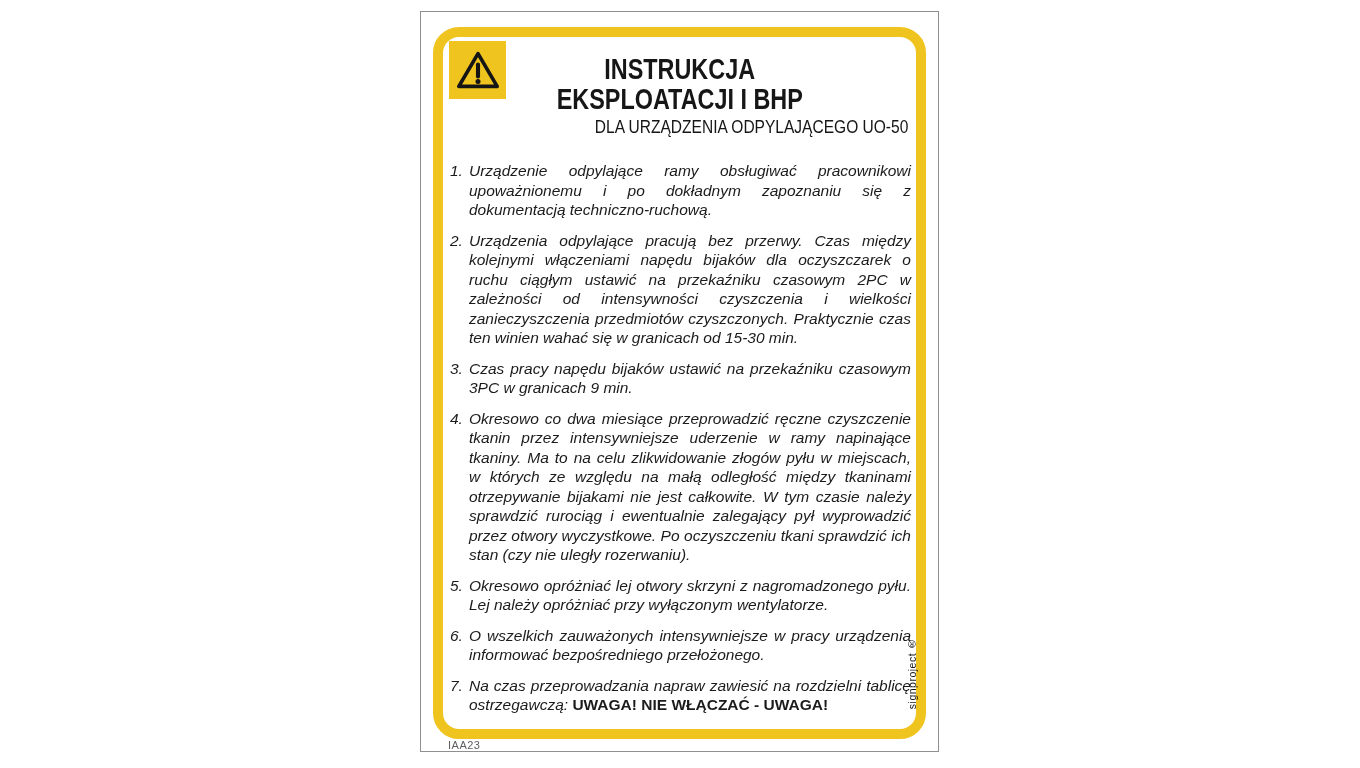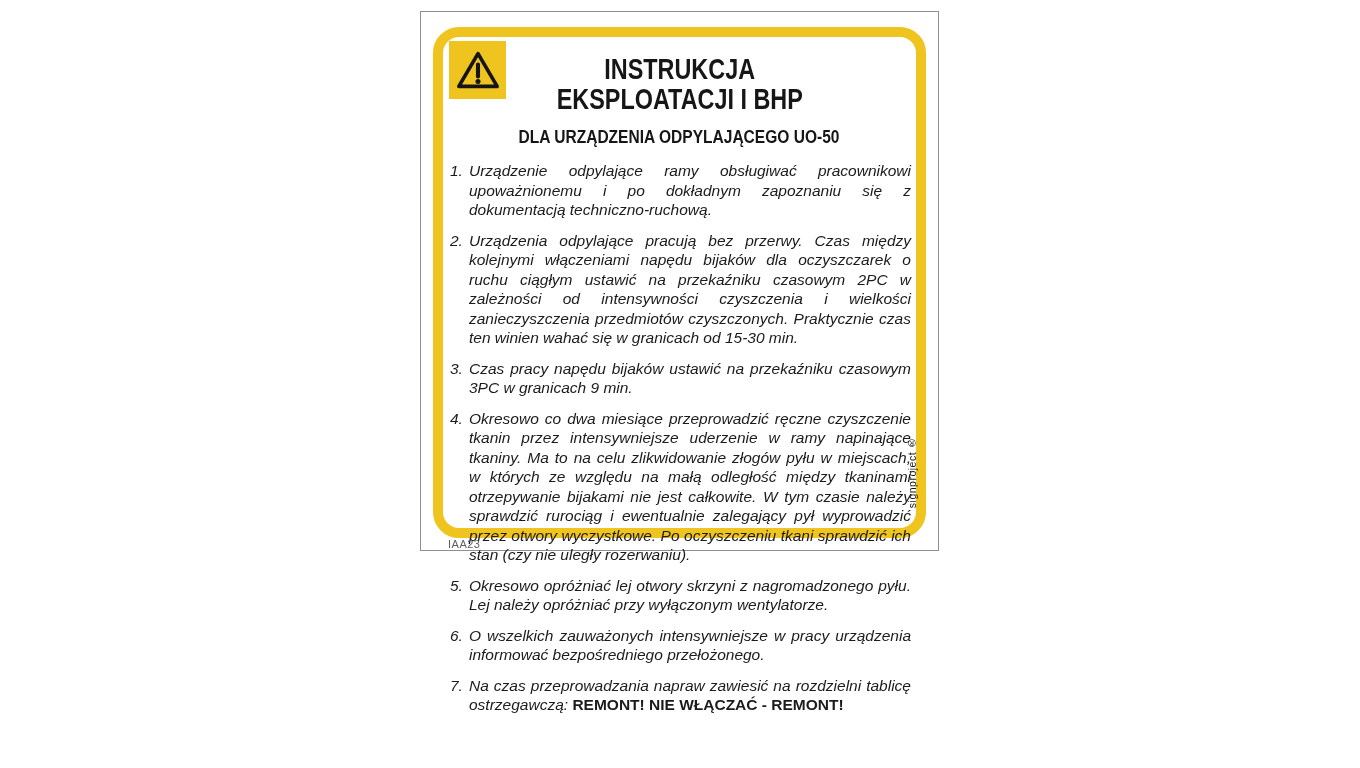--- a/index.html
+++ b/index.html
@@ -6,21 +6,21 @@
   .stage {
     position: relative;
     width: 1360px; height: 768px;
     background: #ffffff;
     font-family: "Liberation Sans", sans-serif;
     overflow: hidden;
   }
   .card {
     position: absolute;
     left: 420px; top: 11px;
-    width: 519px; height: 540px;
+    width: 519px; height: 741px;
     background: #ffffff;
     border: 1px solid #8f8f8f;
     box-sizing: border-box;
   }
   .yellow-frame {
     position: absolute;
     left: 12px; top: 15px; right: 12px; bottom: 12px;
     border: 10px solid #F0C41E;
     border-radius: 26px;
     pointer-events: none;
@@ -44,25 +44,26 @@
     font-size: 30px;
     line-height: 30px;
     white-space: nowrap;
   }
   .cond {
     display: inline-block;
     transform: scaleX(0.78);
     transform-origin: 50% 50%;
   }
   .subtitle-line {
-    font-weight: bold;
+    font-weight: normal;
     font-size: 18.5px;
     line-height: 20px;
-    margin-top: 13px;
+    margin-top: 3px;
     white-space: nowrap;
+    text-align: right;
   }
   .cond-sub {
     display: inline-block;
     transform: scaleX(0.84);
     transform-origin: 50% 50%;
   }
   .items {
     position: absolute;
     left: 29px; right: 27px; top: 149px;
     color: #1b1b1b;
@@ -138,20 +139,20 @@
       <div class="item">
         <span class="num">5.</span>
         <span class="txt">Okresowo opróżniać lej otwory skrzyni z nagromadzonego pyłu. Lej należy opróżniać przy wyłączonym wentylatorze.</span>
       </div>
       <div class="item">
         <span class="num">6.</span>
         <span class="txt">O wszelkich zauważonych intensywniejsze w pracy urządzenia informować bezpośredniego przełożonego.</span>
       </div>
       <div class="item">
         <span class="num">7.</span>
-        <span class="txt"><span>Na czas przeprowadzania napraw zawiesić na rozdzielni tablicę ostrzegawczą: </span><span class="warn-bold">REMONT! NIE WŁĄCZAĆ - REMONT!</span></span>
+        <span class="txt"><span>Na czas przeprowadzania napraw zawiesić na rozdzielni tablicę ostrzegawczą: </span><span class="warn-bold">UWAGA! NIE WŁĄCZAĆ - UWAGA!</span></span>
       </div>
     </div>
 
     <div class="brand">signproject ®</div>
     <div class="code">IAA23</div>
   </div>
 </div>
 
 </body></html>

